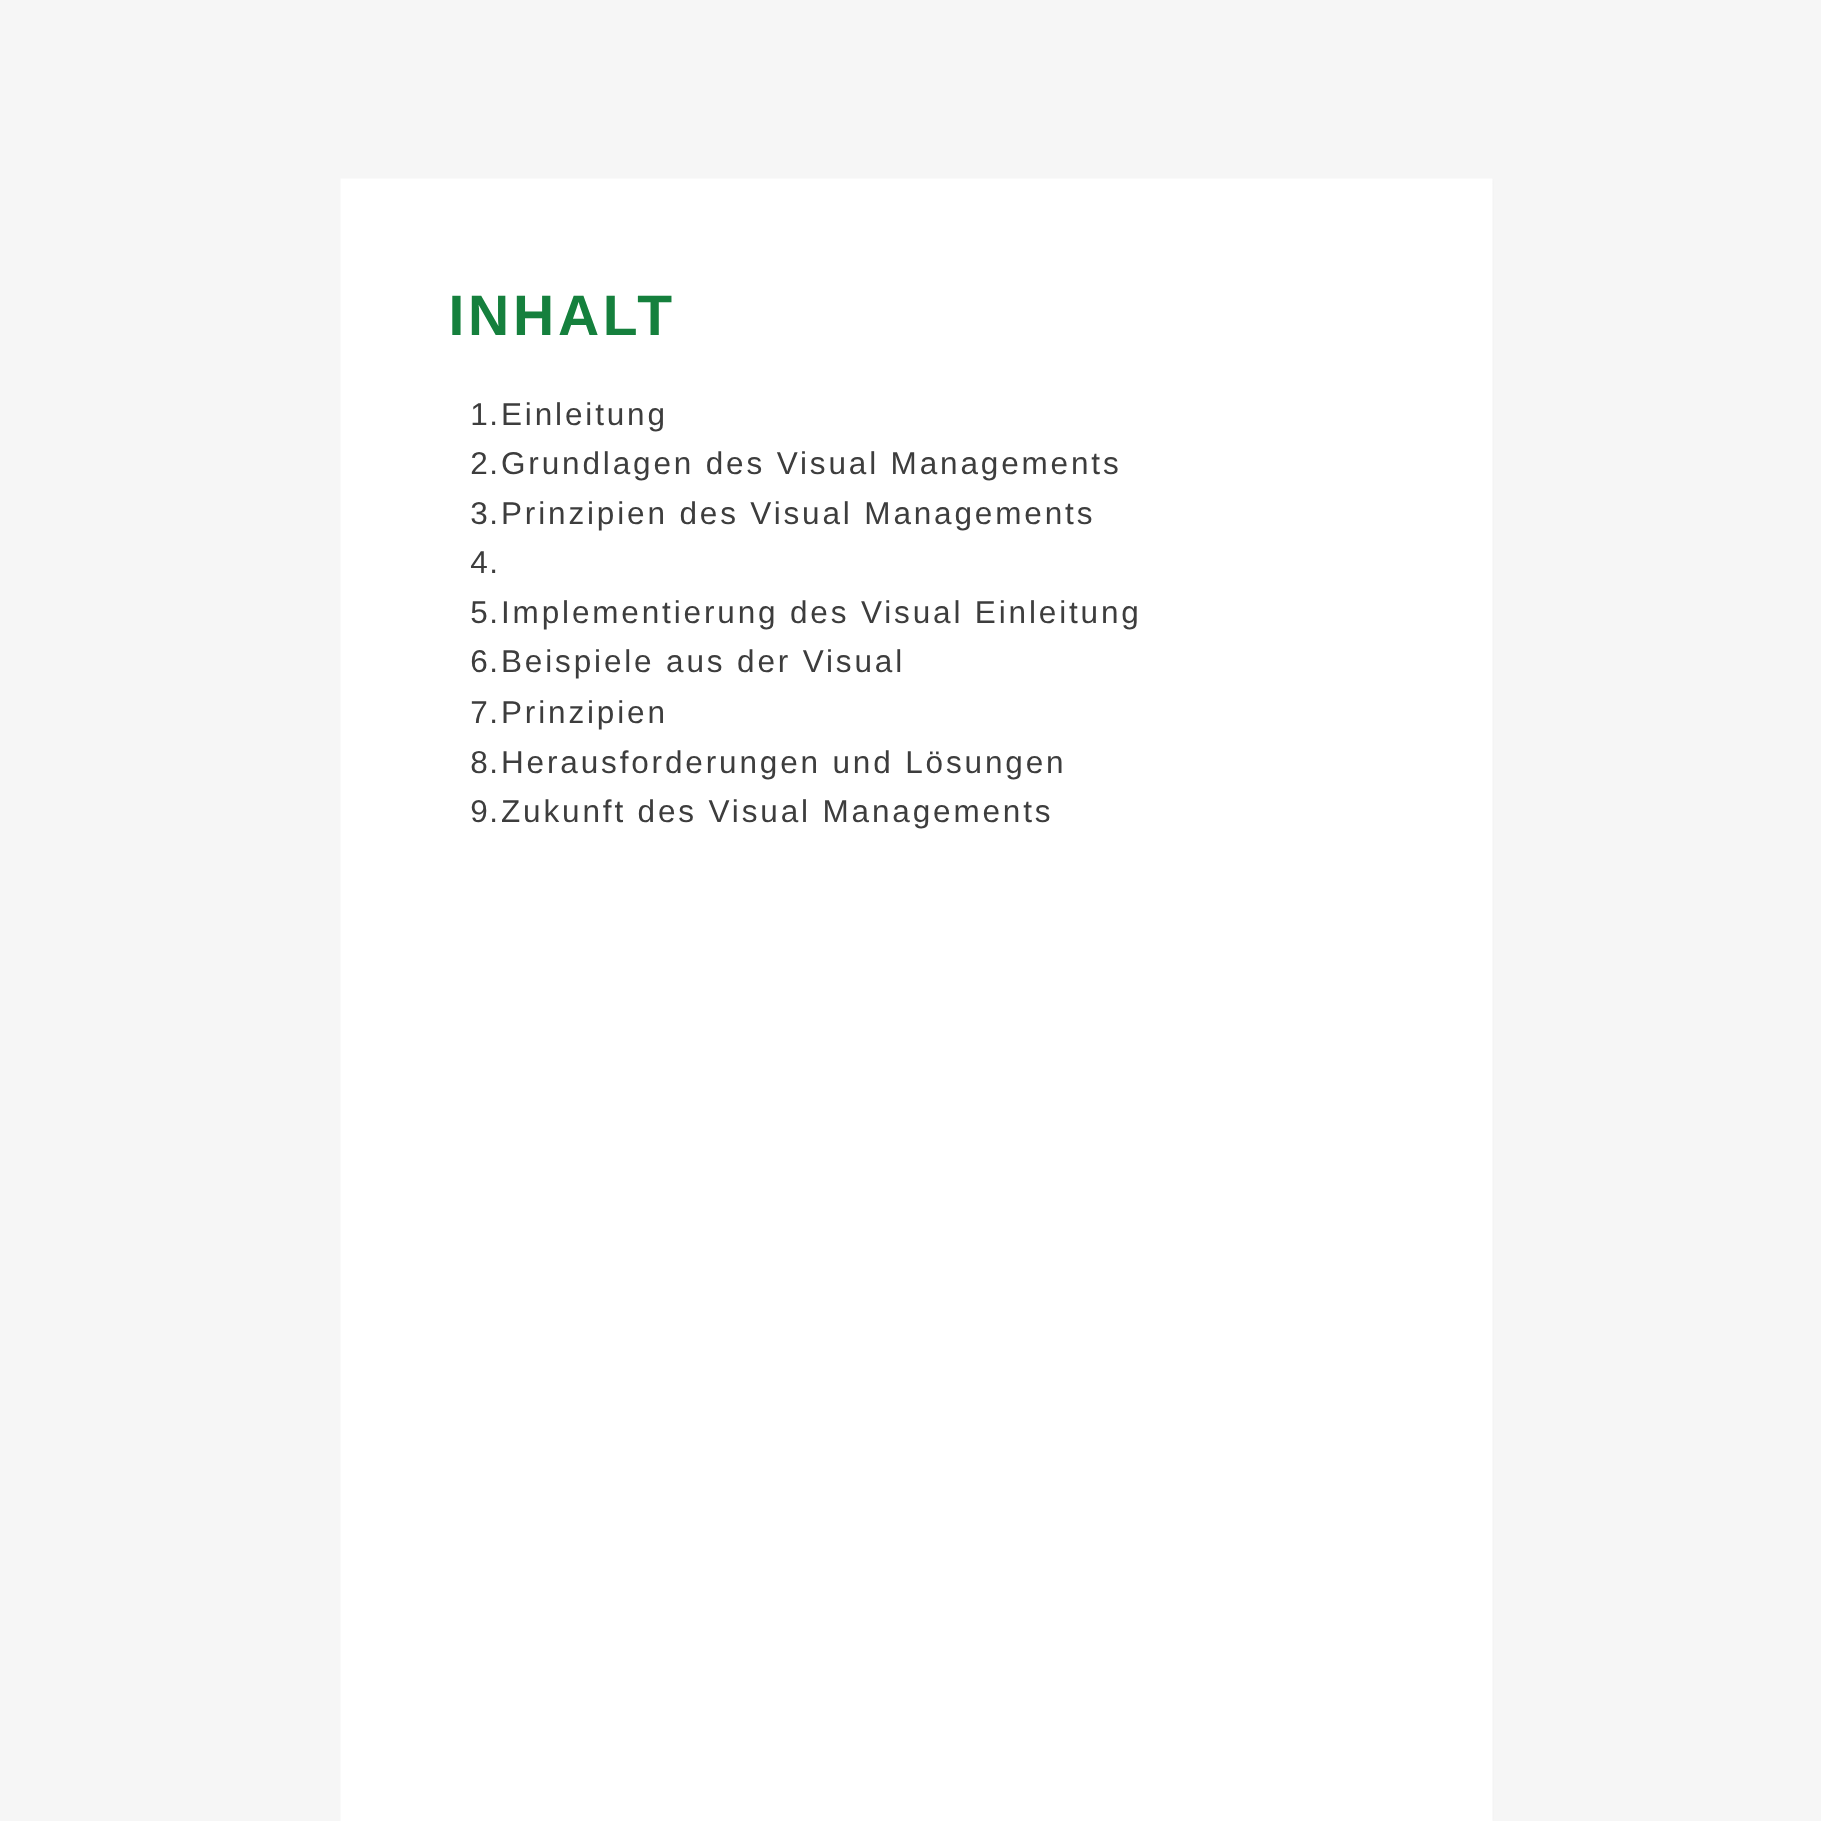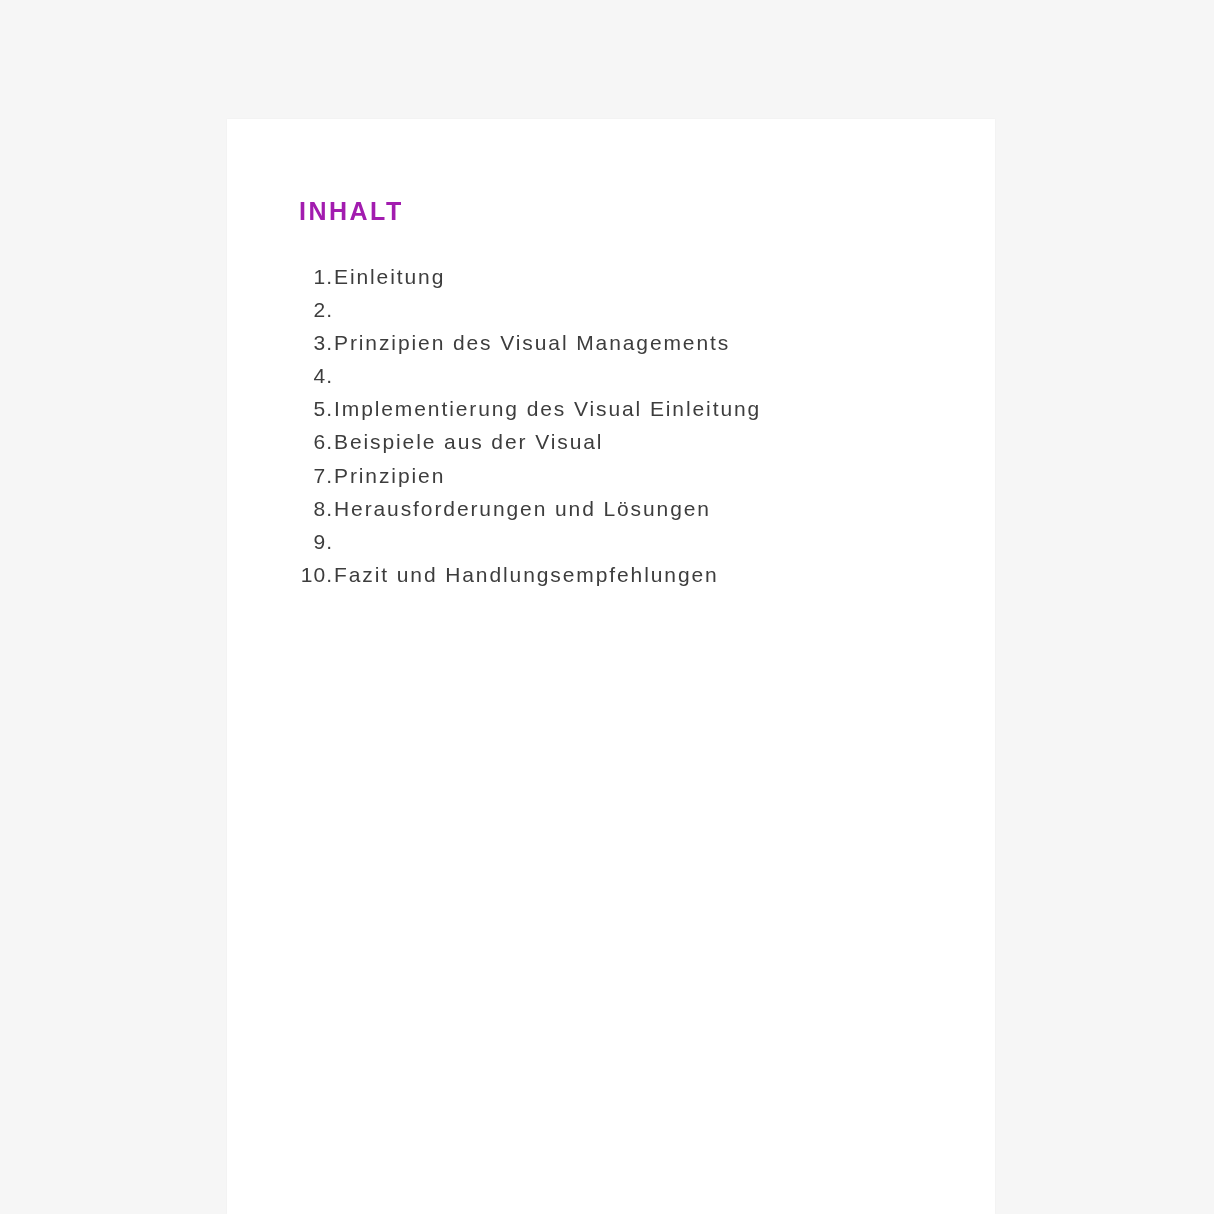--- a/index.html
+++ b/index.html
@@ -19,24 +19,24 @@
       width: 768px;
       height: 1095px;
       background: #ffffff;
       box-shadow: 0 0 2px rgba(0,0,0,0.04);
     }
     .toc-title {
       position: absolute;
       left: 72px;
       top: 72px;
       margin: 0;
-      font-size: 25px;
+      font-size: 38px;
       font-weight: bold;
       letter-spacing: 2.5px;
-      color: #a21caf;
+      color: #15803d;
       line-height: 40px;
     }
     .toc-list {
       position: absolute;
       left: 0;
       top: 146px;
       margin: 0;
       padding: 0;
       list-style: none;
     }
@@ -65,20 +65,21 @@
 
 <div class="page">
   <h1 class="toc-title">INHALT</h1>
   <ol class="toc-list">
     <li class="toc-item">
       <span class="toc-num">1.</span>
       <span class="toc-label">Einleitung</span>
     </li>
     <li class="toc-item">
       <span class="toc-num">2.</span>
+      <span class="toc-label">Grundlagen des Visual Managements</span>
     </li>
     <li class="toc-item">
       <span class="toc-num">3.</span>
       <span class="toc-label">Prinzipien des Visual Managements</span>
     </li>
     <li class="toc-item">
       <span class="toc-num">4.</span>
     </li>
     <li class="toc-item">
       <span class="toc-num">5.</span>
@@ -91,19 +92,16 @@
     <li class="toc-item">
       <span class="toc-num">7.</span>
       <span class="toc-label">Prinzipien</span>
     </li>
     <li class="toc-item">
       <span class="toc-num">8.</span>
       <span class="toc-label">Herausforderungen und Lösungen</span>
     </li>
     <li class="toc-item">
       <span class="toc-num">9.</span>
-    </li>
-    <li class="toc-item">
-      <span class="toc-num">10.</span>
-      <span class="toc-label">Fazit und Handlungsempfehlungen</span>
+      <span class="toc-label">Zukunft des Visual Managements</span>
     </li>
   </ol>
 </div>
 
 </body></html>

